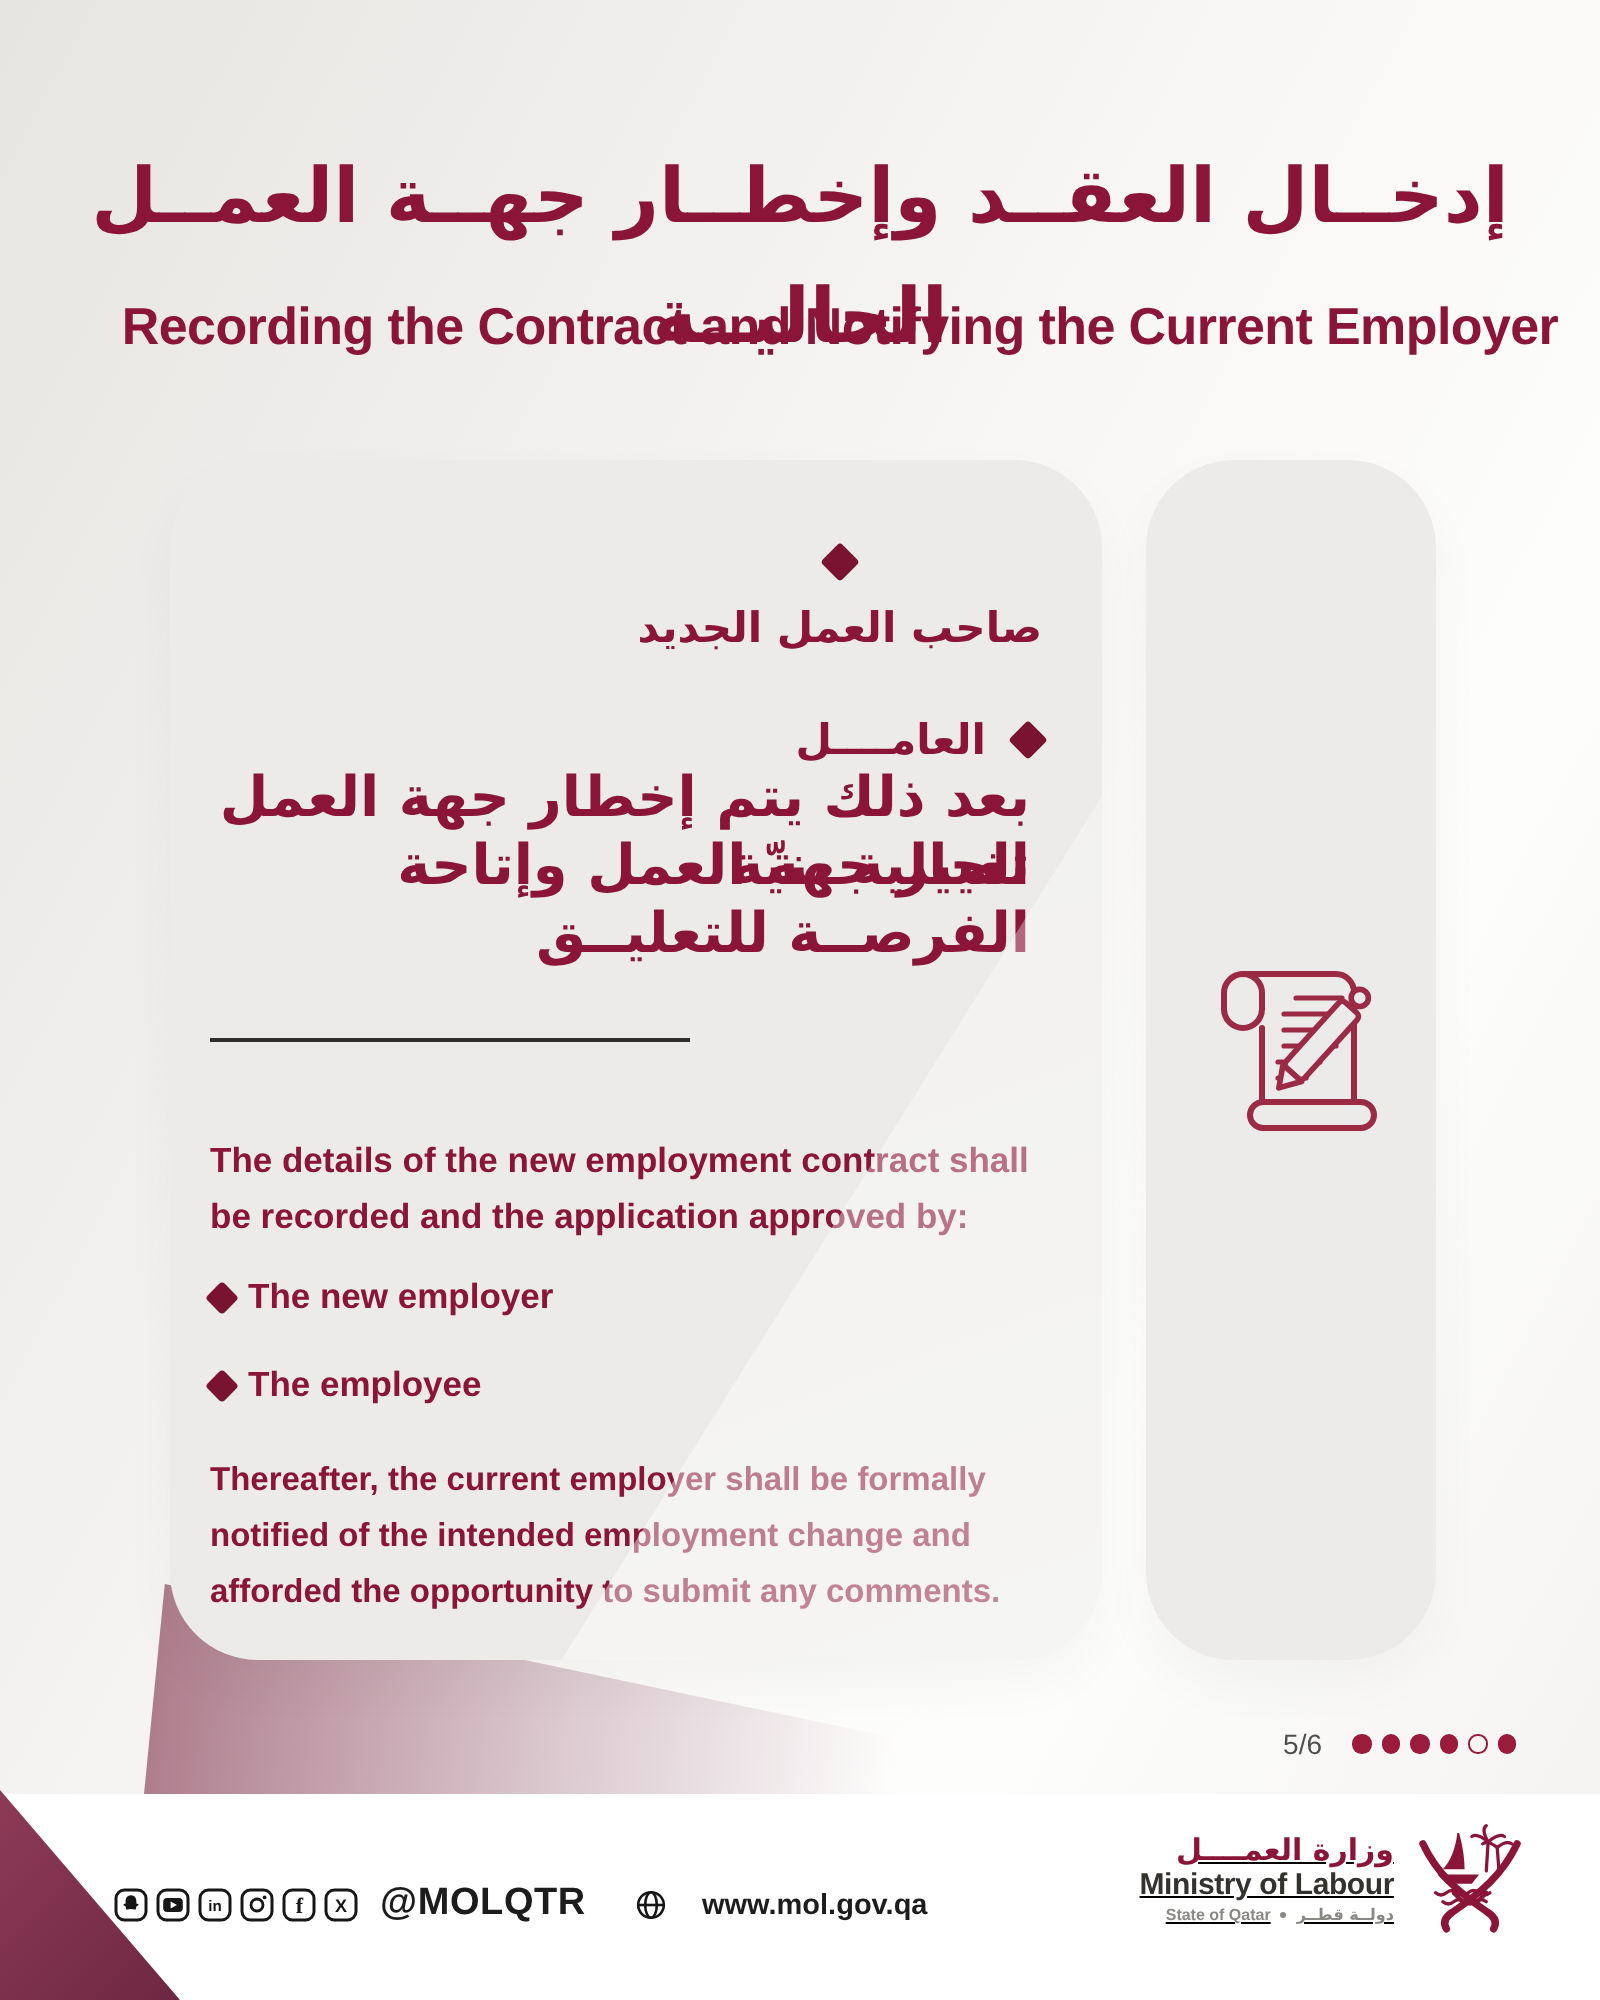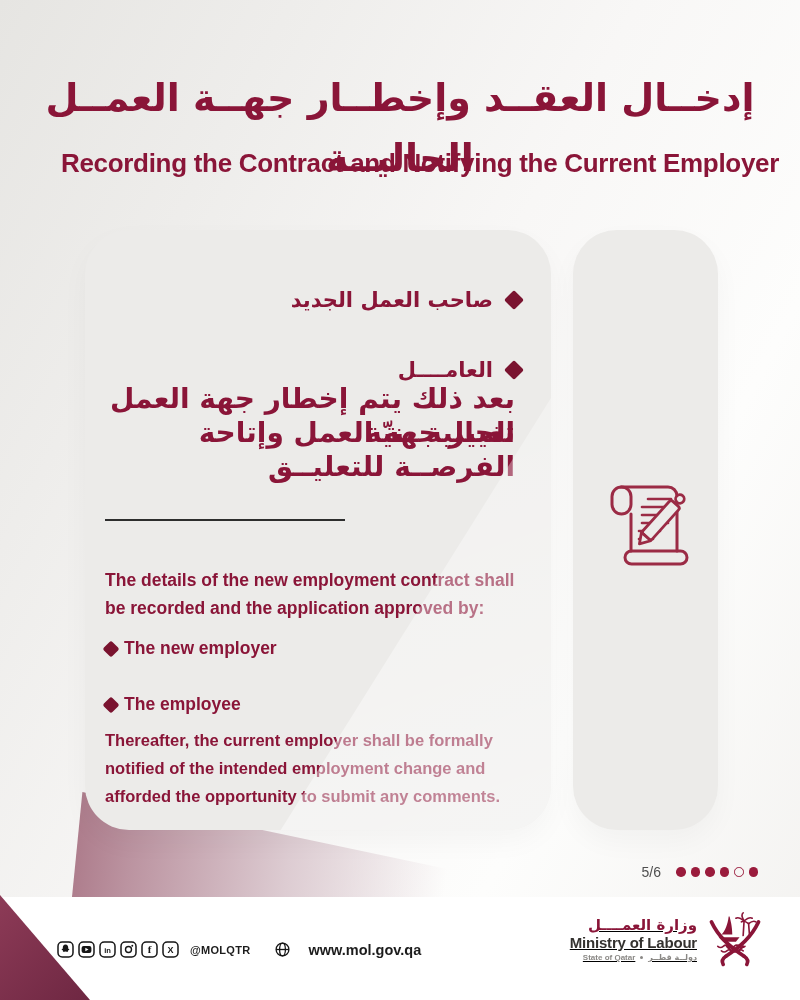--- a/index.html
+++ b/index.html
@@ -19,35 +19,35 @@
   .card::after{content:"";position:absolute;inset:0;border-radius:44px;pointer-events:none;
         clip-path:polygon(42% 100%,100% 28%,100% 100%);
         background:linear-gradient(160deg,rgba(255,255,255,.18),rgba(255,255,255,.5));}
   .side-panel{position:absolute;left:573px;top:230px;width:145px;height:600px;background:#ecebe9;
         border-radius:44px;box-shadow:0 12px 28px rgba(0,0,0,0.035);}
   .side-panel svg{position:absolute;left:50%;top:245px;transform:translateX(-50%);}
 
   .ar{direction:rtl;font-family:"DejaVu Sans",sans-serif;color:#8A1538;}
   .ar-heading{position:absolute;top:14px;right:36px;font-size:21px;font-weight:700;}
   .ar-bullet{position:absolute;display:flex;align-items:center;gap:14px;font-size:21px;font-weight:700;}
-  .ar-b1{top:58px;right:30px;}
+  .ar-b1{top:44px;right:30px;flex-direction:column;}
   .ar-b2{top:110px;right:30px;margin-top:18px;}
   .ar-para{position:absolute;right:36px;text-align:right;font-size:28px;font-weight:700;line-height:34px;}
   .ar-p1{top:152px;} .ar-p2{top:186px;}
 
   .diamond{display:inline-block;background:#7A132F;transform:rotate(45deg);}
   .diamond.ar-d{width:14px;height:14px;border-radius:2px;}
   .diamond.en-d{width:12px;height:12px;border-radius:2px;}
 
   .divider{position:absolute;top:289px;left:20px;width:240px;height:0;border-top:2px solid #2d2d2d;}
 
   .en{color:#8A1538;}
   .en-heading{position:absolute;top:336px;left:20px;width:436px;font-size:17.5px;font-weight:700;line-height:28px;}
   .en-bullet{position:absolute;display:flex;align-items:center;gap:7px;font-size:17.5px;font-weight:700;}
-  .en-b1{top:408px;left:20px;} .en-b2{top:464px;left:20px;}
+  .en-b1{top:408px;left:20px;} .en-b2{top:452px;left:20px;}
   .en-para{position:absolute;top:496px;left:20px;width:436px;font-size:16.5px;font-weight:700;line-height:28px;}
 
   
   .band{position:absolute;left:20px;top:792px;width:520px;height:105px;pointer-events:none;
         clip-path:polygon(12% 0,100% 92%,100% 100%,10% 100%);
         background:linear-gradient(97deg,#9e6375 0%,#bb93a0 22%,#ddccd2 52%,rgba(253,252,252,0) 82%);}
   .wedge{position:absolute;left:0;top:895px;width:90px;height:105px;z-index:5;
         clip-path:polygon(0 0,100% 100%,0 100%);
         background:linear-gradient(135deg,#8d3b57,#6e2742);}
 
@@ -56,21 +56,21 @@
   .page-counter{font-size:14px;color:#4f4f4f;}
   .dots{display:flex;align-items:center;gap:5px;}
   .dot{width:9.5px;height:9.5px;border-radius:50%;box-sizing:border-box;}
   .dot.filled{background:#9A1B3C;}
   .dot.outline{background:transparent;border:1.8px solid #9A1B3C;}
 
   
   .footer{position:absolute;left:0;top:897px;width:800px;height:103px;background:#ffffff;z-index:4;}
   .social-row{position:absolute;left:57px;top:44px;display:flex;align-items:center;}
   .sicon{width:17px;height:17px;margin-right:4px;display:inline-flex;align-items:center;justify-content:center;}
-  .handle{font-size:11px;font-weight:700;color:#1c1c1c;margin-left:7px;letter-spacing:.3px;}
+  .handle{font-size:19px;font-weight:700;color:#1c1c1c;margin-left:7px;letter-spacing:.3px;}
   .web{display:flex;align-items:flex-end;margin-left:24px;gap:17px;}
   .url{font-size:14.5px;font-weight:700;color:#1c1c1c;}
 
   .logo{position:absolute;right:36px;top:11px;display:flex;align-items:center;gap:9px;}
   .logo-text{display:flex;flex-direction:column;align-items:flex-end;text-decoration:underline;}
   .logo-ar{font-family:"DejaVu Sans",sans-serif;direction:rtl;font-size:15px;font-weight:700;color:#8A1538;line-height:17px;}
   .logo-en{font-size:15px;font-weight:700;color:#34322f;line-height:18px;letter-spacing:-0.2px;}
   .logo-state{display:flex;align-items:center;gap:5px;font-size:8px;font-weight:700;color:#8a8885;line-height:11px;margin-left:32px;}
   .logo-state .ar-s{font-family:"DejaVu Sans",sans-serif;direction:rtl;}
   .sep-dot{width:3px;height:3px;border-radius:50%;background:#8a8885;display:inline-block;}

